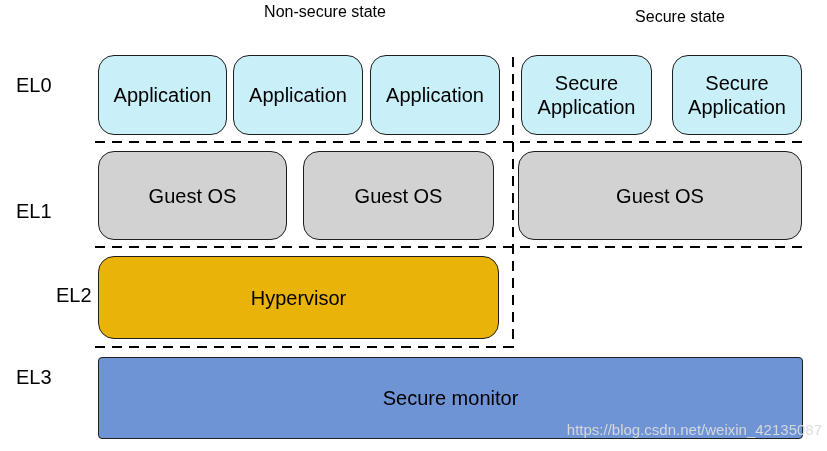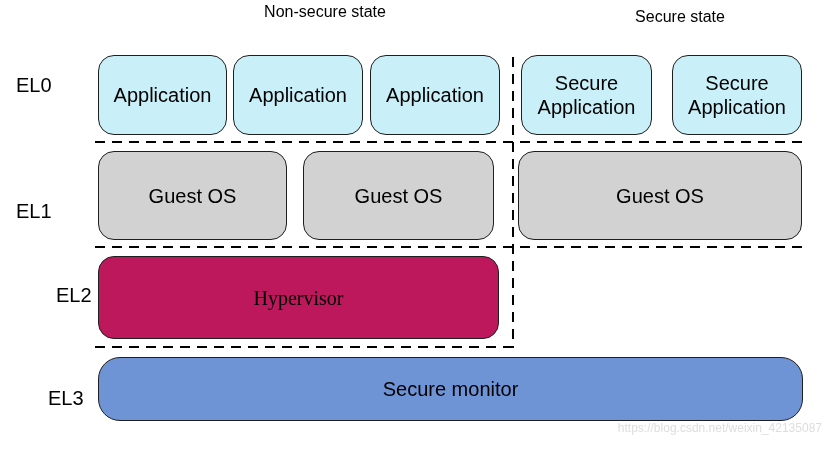--- a/index.html
+++ b/index.html
@@ -29,21 +29,21 @@
   .el-label {
     position: absolute;
     left: 16px;
     width: 60px;
     font-size: 20px;
     color: #000000;
   }
   #el0-label { top: 74px; }
   #el1-label { top: 200px; }
   #el2-label { top: 284px; margin-left: 40px; }
-  #el3-label { top: 387px; margin-left: 32px; }
+  #el3-label { top: 366px; }
 
   .box {
     position: absolute;
     box-sizing: border-box;
     border: 1.5px solid #1f1f1f;
     border-radius: 16px;
     display: flex;
     align-items: center;
     justify-content: center;
     text-align: center;
@@ -57,42 +57,42 @@
   #app3  { left: 370px; top: 55px; width: 130px; height: 80px; }
   #sapp1 { left: 521px; top: 55px; width: 131px; height: 80px; }
   #sapp2 { left: 672px; top: 55px; width: 130px; height: 80px; }
   
   #gos1  { left: 98px;  top: 151px; width: 189px; height: 89px; }
   #gos2  { left: 303px; top: 151px; width: 191px; height: 89px; }
   #sos   { left: 518px; top: 151px; width: 284px; height: 89px; }
   
   #hyp   { left: 98px;  top: 256px; width: 401px; height: 83px; }
   
-  #mon   { left: 98px;  top: 357px; width: 705px; height: 64px; border-radius: 22px; }
+  #mon   { left: 98px;  top: 357px; width: 705px; height: 82px; border-radius: 4px; }
 
   .h-dash {
     position: absolute;
     height: 2px;
     background: repeating-linear-gradient(90deg, #000 0 10px, transparent 10px 17px);
   }
   #dash-el0-el1 { left: 95px; top: 141px; width: 713px; }
   #dash-el1-el2 { left: 95px; top: 246px; width: 713px; }
   #dash-el2-bottom { left: 95px; top: 346px; width: 419px; }
   .v-dash {
     position: absolute;
     width: 2px;
     background: repeating-linear-gradient(180deg, #000 0 10px, transparent 10px 17px);
   }
   #dash-secure-divider { left: 512px; top: 57px; height: 291px; }
 
   .watermark {
     position: absolute;
     right: 5px;
     top: 421px;
-    font-size: 12px;
+    font-size: 15px;
     color: rgba(219, 219, 219, 0.95);
     white-space: nowrap;
     z-index: 5;
   }
 </style>
 </head>
 <body>
 
 <div class="canvas">
 
@@ -112,19 +112,19 @@
   <div class="box" id="app1" style="background-color: rgb(201, 240, 248);">Application</div>
   <div class="box" id="app2" style="background-color: rgb(201, 240, 248);">Application</div>
   <div class="box" id="app3" style="background-color: rgb(201, 240, 248);">Application</div>
   <div class="box" id="sapp1" style="background-color: rgb(201, 240, 248);">Secure Application</div>
   <div class="box" id="sapp2" style="background-color: rgb(201, 240, 248);">Secure Application</div>
 
   <div class="box" id="gos1" style="background-color: rgb(210, 210, 210);">Guest OS</div>
   <div class="box" id="gos2" style="background-color: rgb(210, 210, 210);">Guest OS</div>
   <div class="box" id="sos" style="background-color: rgb(210, 210, 210);">Guest OS</div>
 
-  <div class="box" id="hyp" style="background-color: #be185d; font-family: Liberation Serif, serif;">Hypervisor</div>
+  <div class="box" id="hyp" style="background-color: #eab308;">Hypervisor</div>
 
   <div class="box" id="mon" style="background-color: rgb(110, 148, 214);">Secure monitor</div>
 
   <div class="watermark">https://blog.csdn.net/weixin_42135087</div>
 
 </div>
 
 </body></html>

